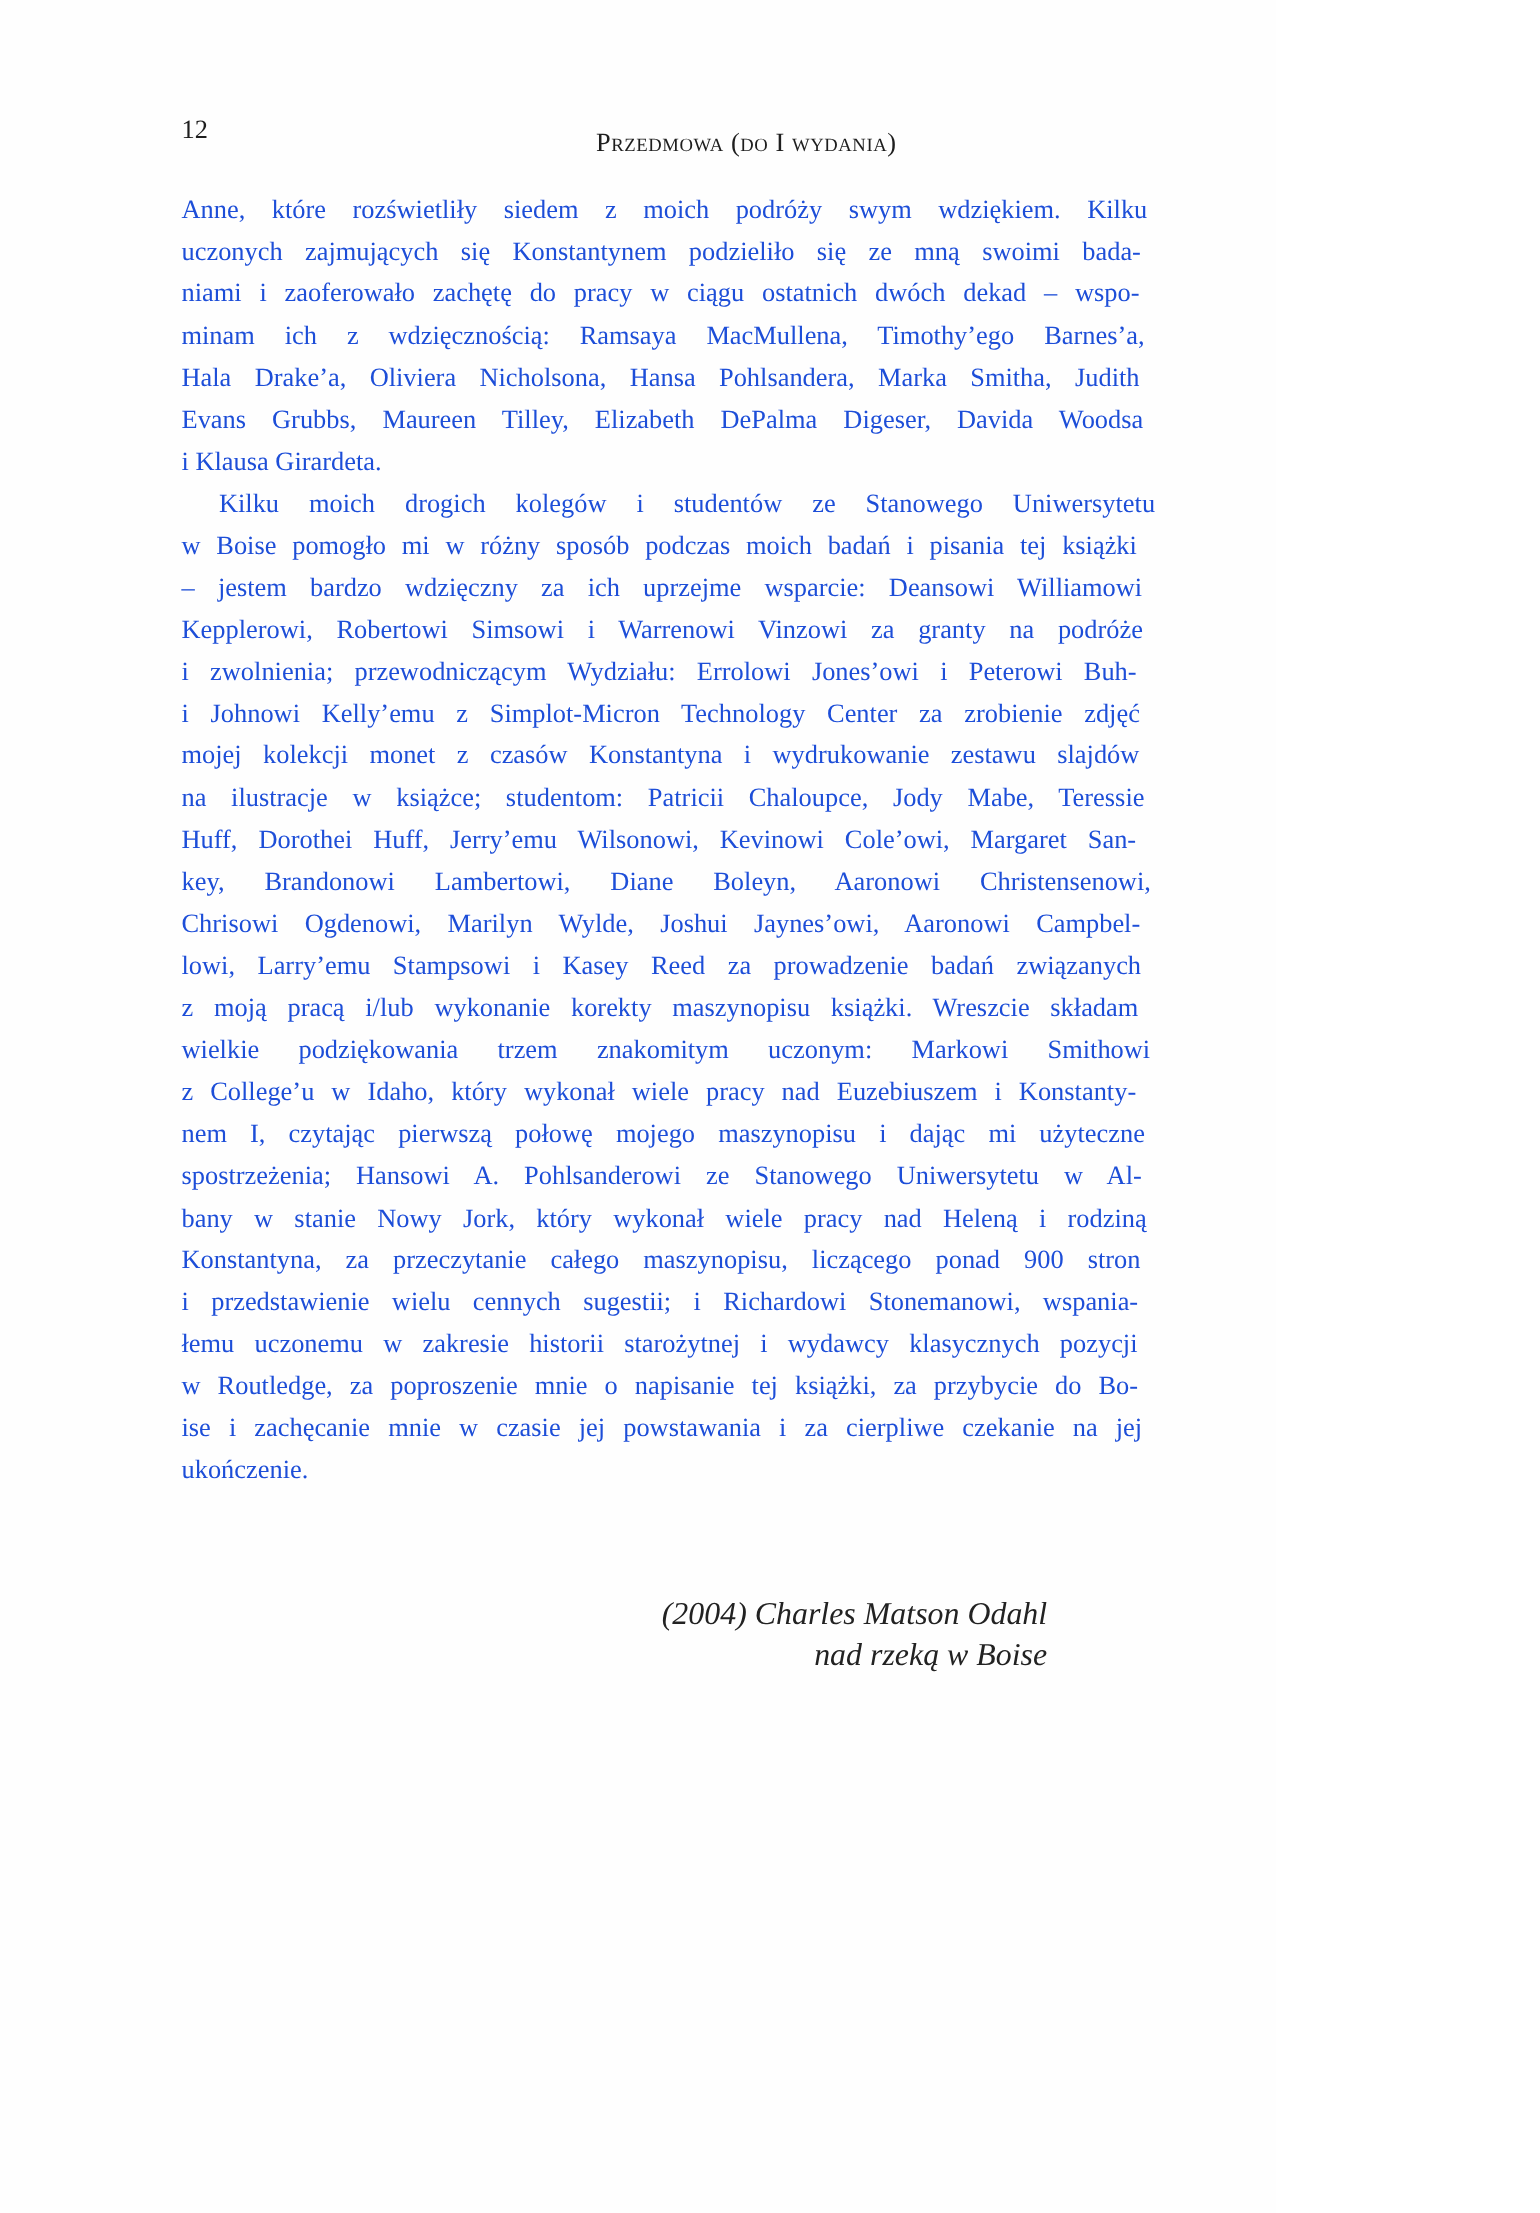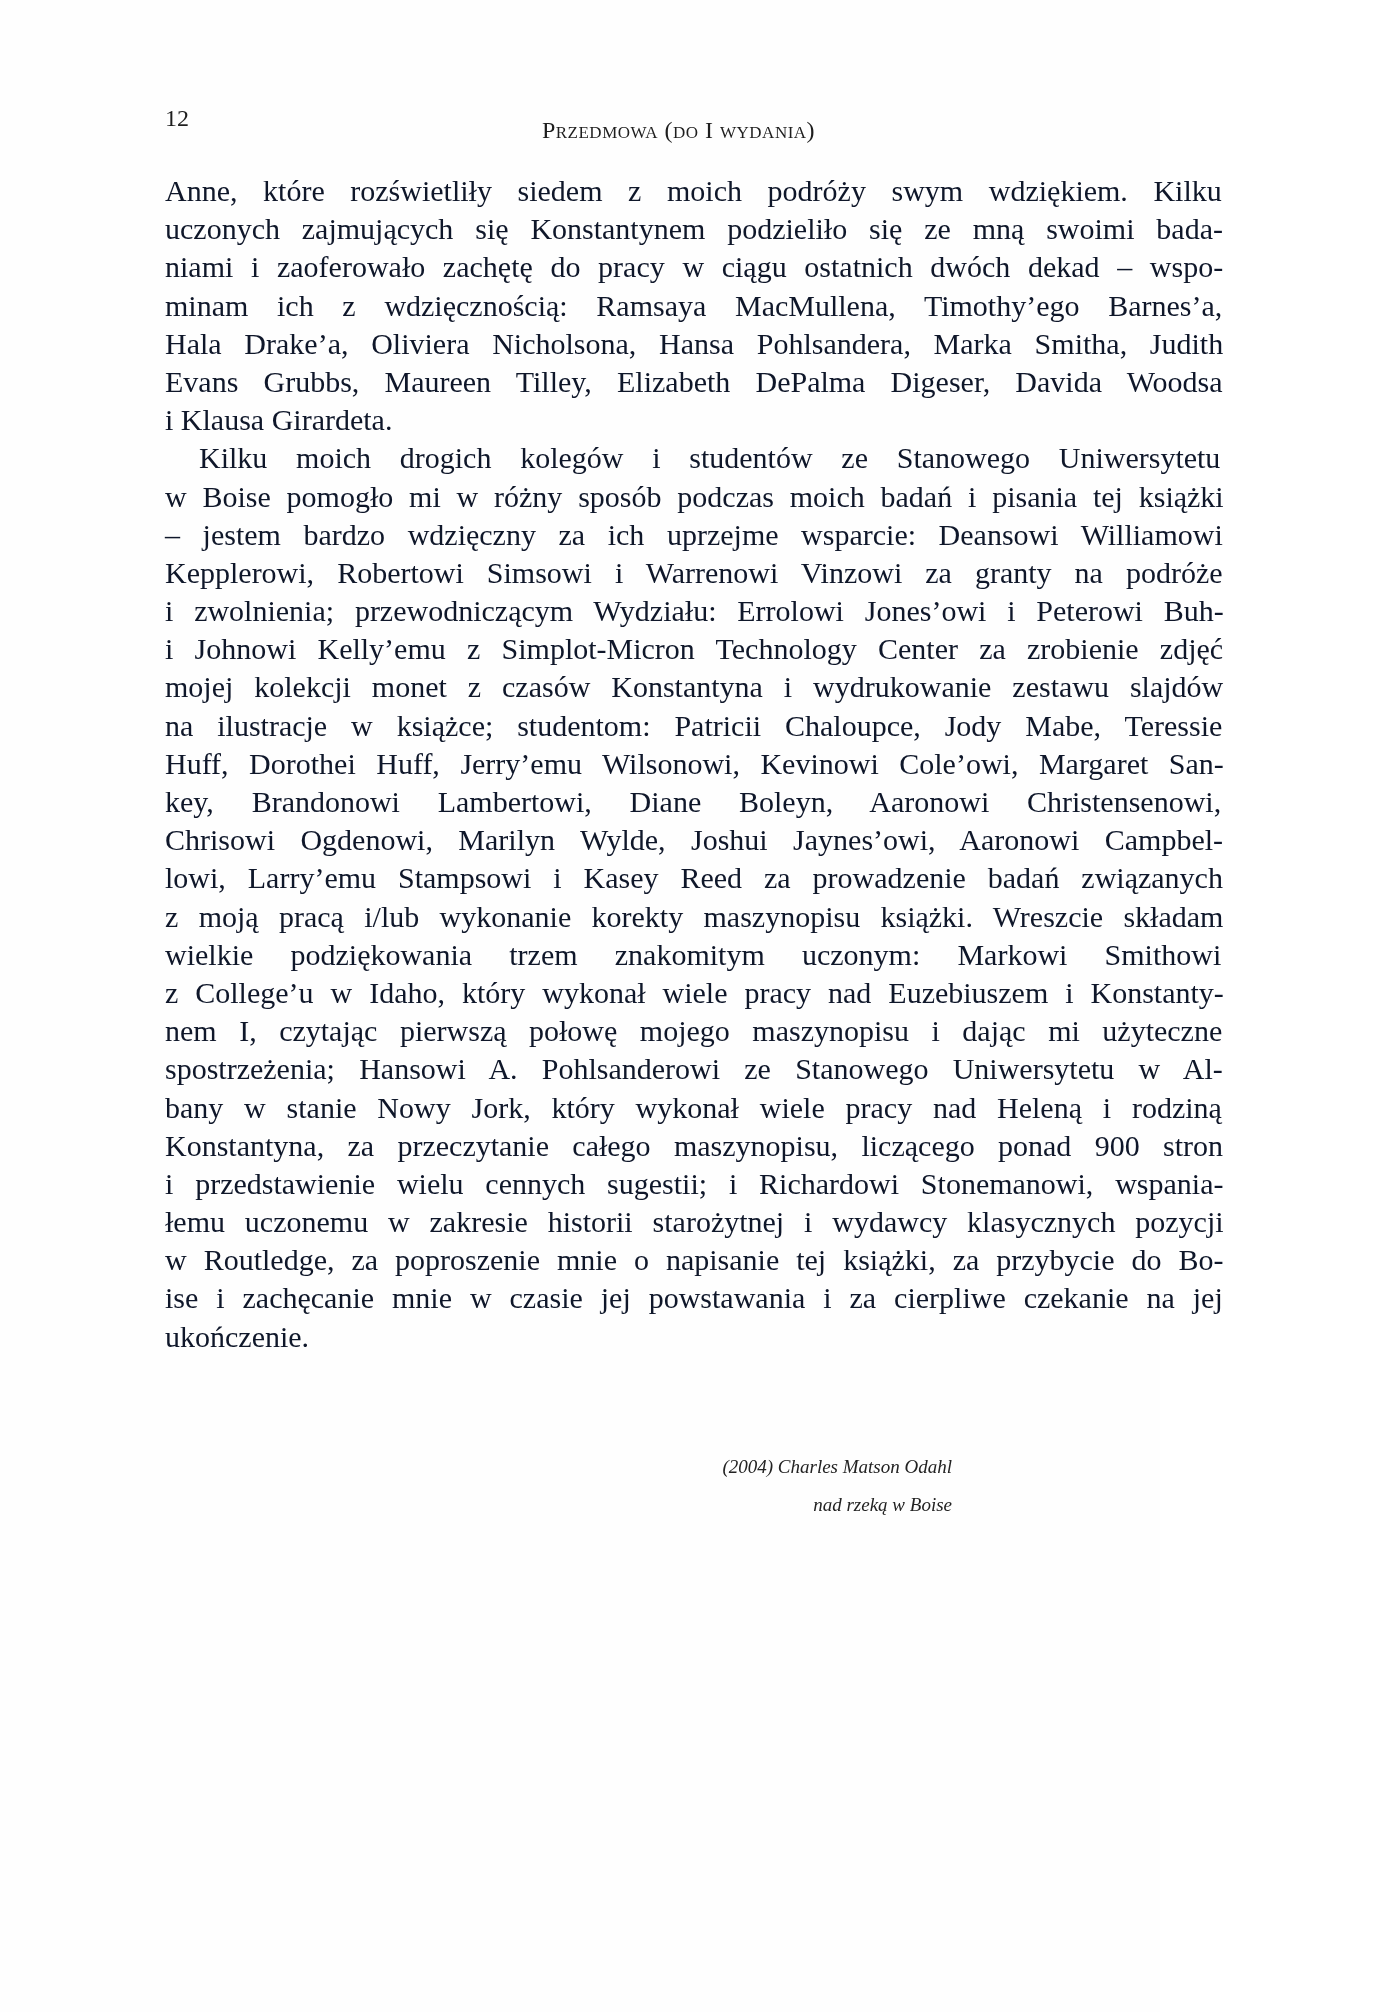--- a/index.html
+++ b/index.html
@@ -4,28 +4,28 @@
 <style>
   html, body { margin: 0; padding: 0; background: #ffffff; }
   body { width: 1400px; height: 2012px; position: relative; overflow: hidden; }
   .page { position: absolute; left: 0; top: 0; width: 1160px; height: 2012px; background: #fefefe; }
   .running-head { position: absolute; top: 100px; left: 165px; width: 1027px; height: 36px;
     font-family: "Liberation Serif", "DejaVu Serif", serif; color: #1e1e1e; }
   .page-number { position: absolute; left: 0; top: 0; font-size: 24px; line-height: 36px; }
   .header-title { position: absolute; left: 0; right: 0; top: 12px; text-align: center;
     font-size: 24px; line-height: 36px; font-variant: small-caps; letter-spacing: 0.5px; }
   .body-text { position: absolute; left: 165px; top: 172px; width: 1027px;
-    font-family: "Liberation Serif", "DejaVu Serif", serif; color: #0f172a;
-    font-size: 30px; line-height: 38.2px; }
+    font-family: "Liberation Serif", "DejaVu Serif", serif; color: #1d4ed8;
+    font-size: 24px; line-height: 38.2px; }
   .line { display: block; white-space: nowrap; text-align: justify; text-align-last: justify; height: 38.2px; overflow: visible; }
   .line.last { text-align-last: left; }
   .line.indent { padding-left: 34px; }
   .signature { position: absolute; right: 208px; top: 1448px; text-align: right;
     font-family: "Liberation Serif", "DejaVu Serif", serif; font-style: italic;
-    color: #222; font-size: 19px; line-height: 38px; }
+    color: #222; font-size: 29px; line-height: 38px; }
   .signature div { white-space: nowrap; }
 </style>
 </head>
 <body>
 
 <div class="page">
   <div class="running-head">
     <span class="page-number">12</span>
     <div class="header-title">Przedmowa (do I wydania)</div>
   </div>

